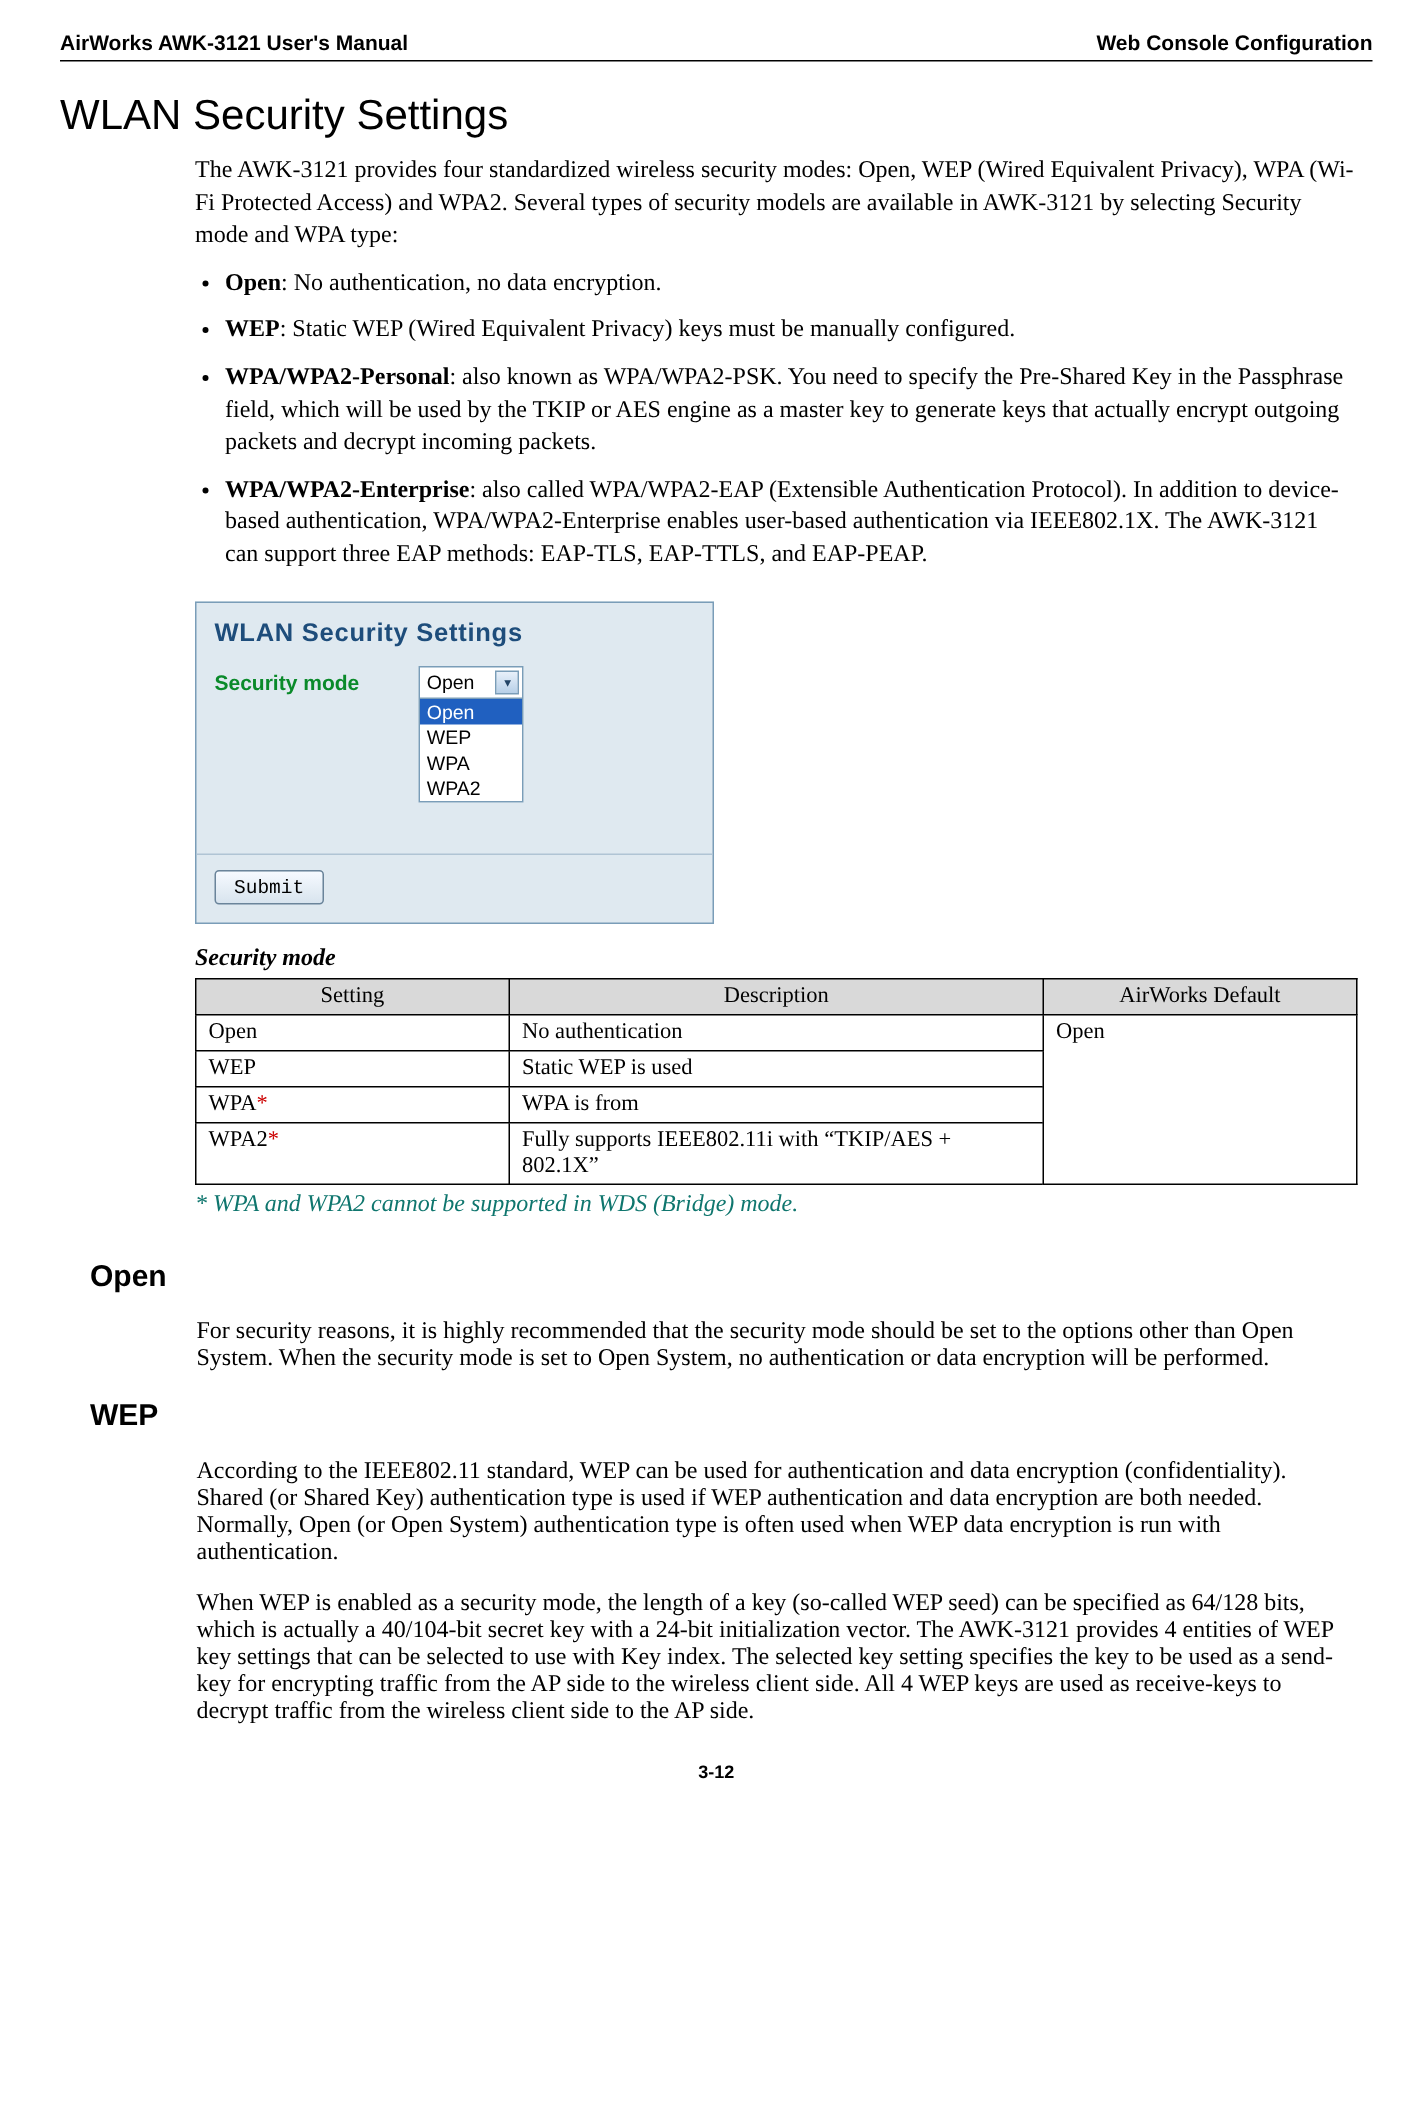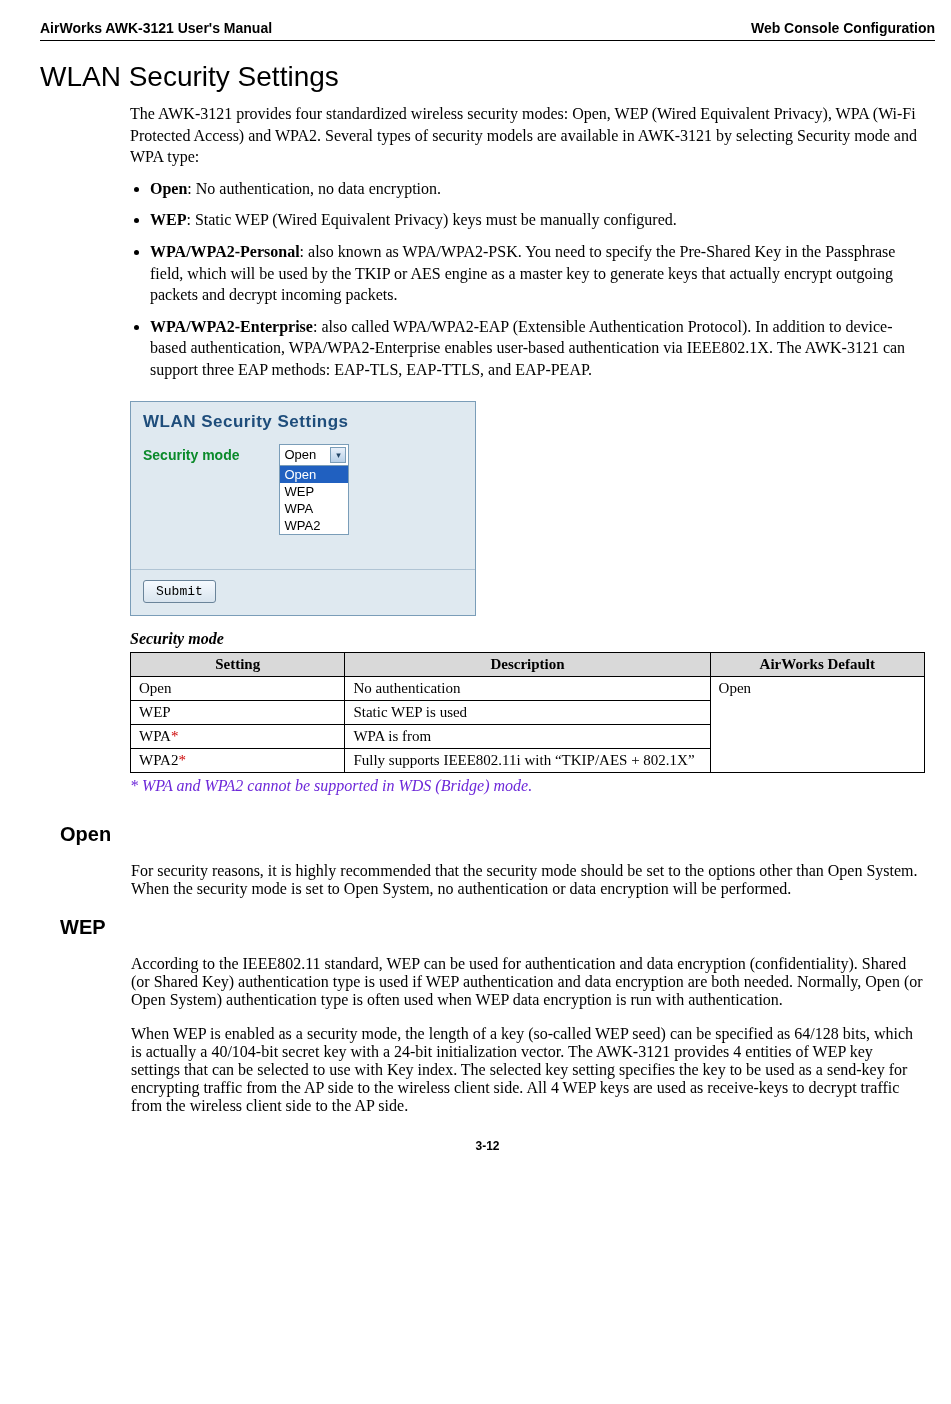--- a/index.html
+++ b/index.html
@@ -5,21 +5,21 @@
   body {
     font-family: "Times New Roman", Times, serif;
     font-size: 16px;
     color: #000;
     margin: 0;
     padding: 0;
     width: 951px;
     background: #fff;
   }
   .page {
-    padding: 20px 16px 20px 40px;
+    padding: 20px 36px 20px 40px;
   }
   .header-row {
     display: flex;
     justify-content: space-between;
     font-family: Arial, Helvetica, sans-serif;
     font-weight: bold;
     font-size: 14px;
     border-bottom: 1px solid #000;
     padding-bottom: 4px;
     margin-bottom: 20px;
@@ -116,31 +116,31 @@
   }
   table.settings {
     border-collapse: collapse;
     width: 100%;
     font-size: 15px;
   }
   table.settings th {
     background: #d9d9d9;
     border: 1px solid #000;
     padding: 3px 6px;
-    font-weight: bold;
+    font-weight: normal;
     text-align: center;
   }
   table.settings td {
     border: 1px solid #000;
     padding: 3px 8px;
     vertical-align: top;
   }
   .red { color: #c00; }
   .note {
-    color: #6d28d9;
+    color: #0f766e;
     font-style: italic;
     margin: 4px 0 28px 0;
   }
   h2.sub {
     font-family: Arial, Helvetica, sans-serif;
     font-weight: bold;
     font-size: 20px;
     margin: 18px 0 8px 0;
   }
   .sub-block { margin-left: 91px; margin-right:10px; }

